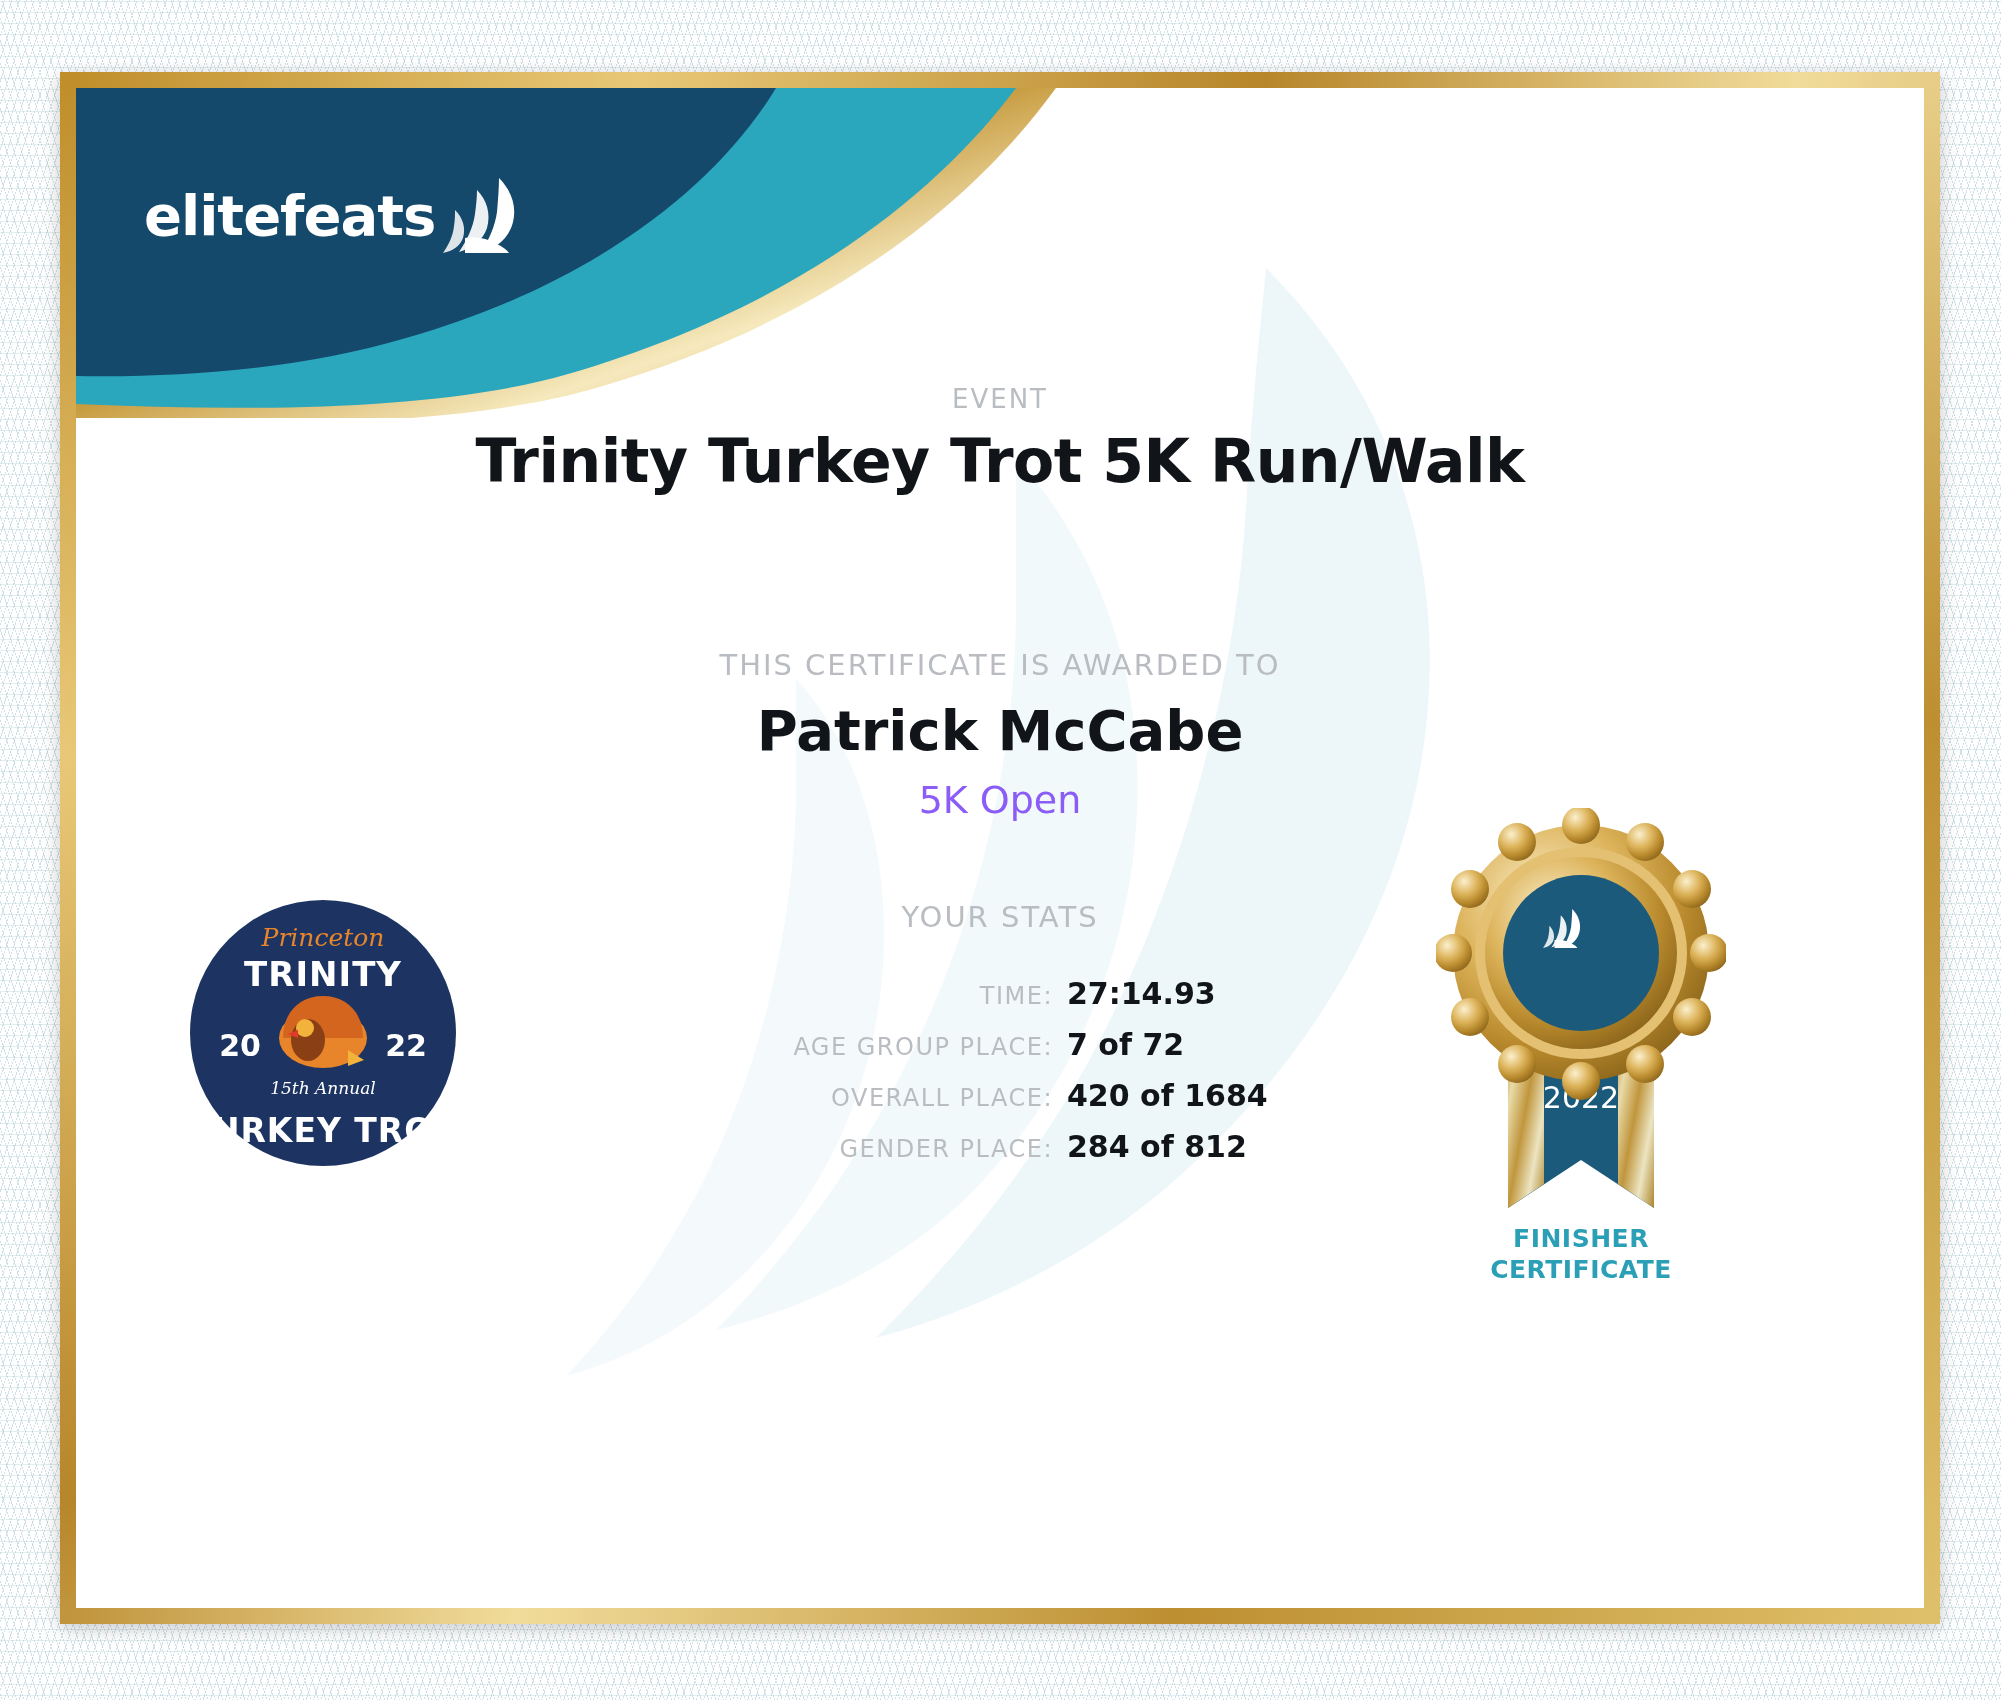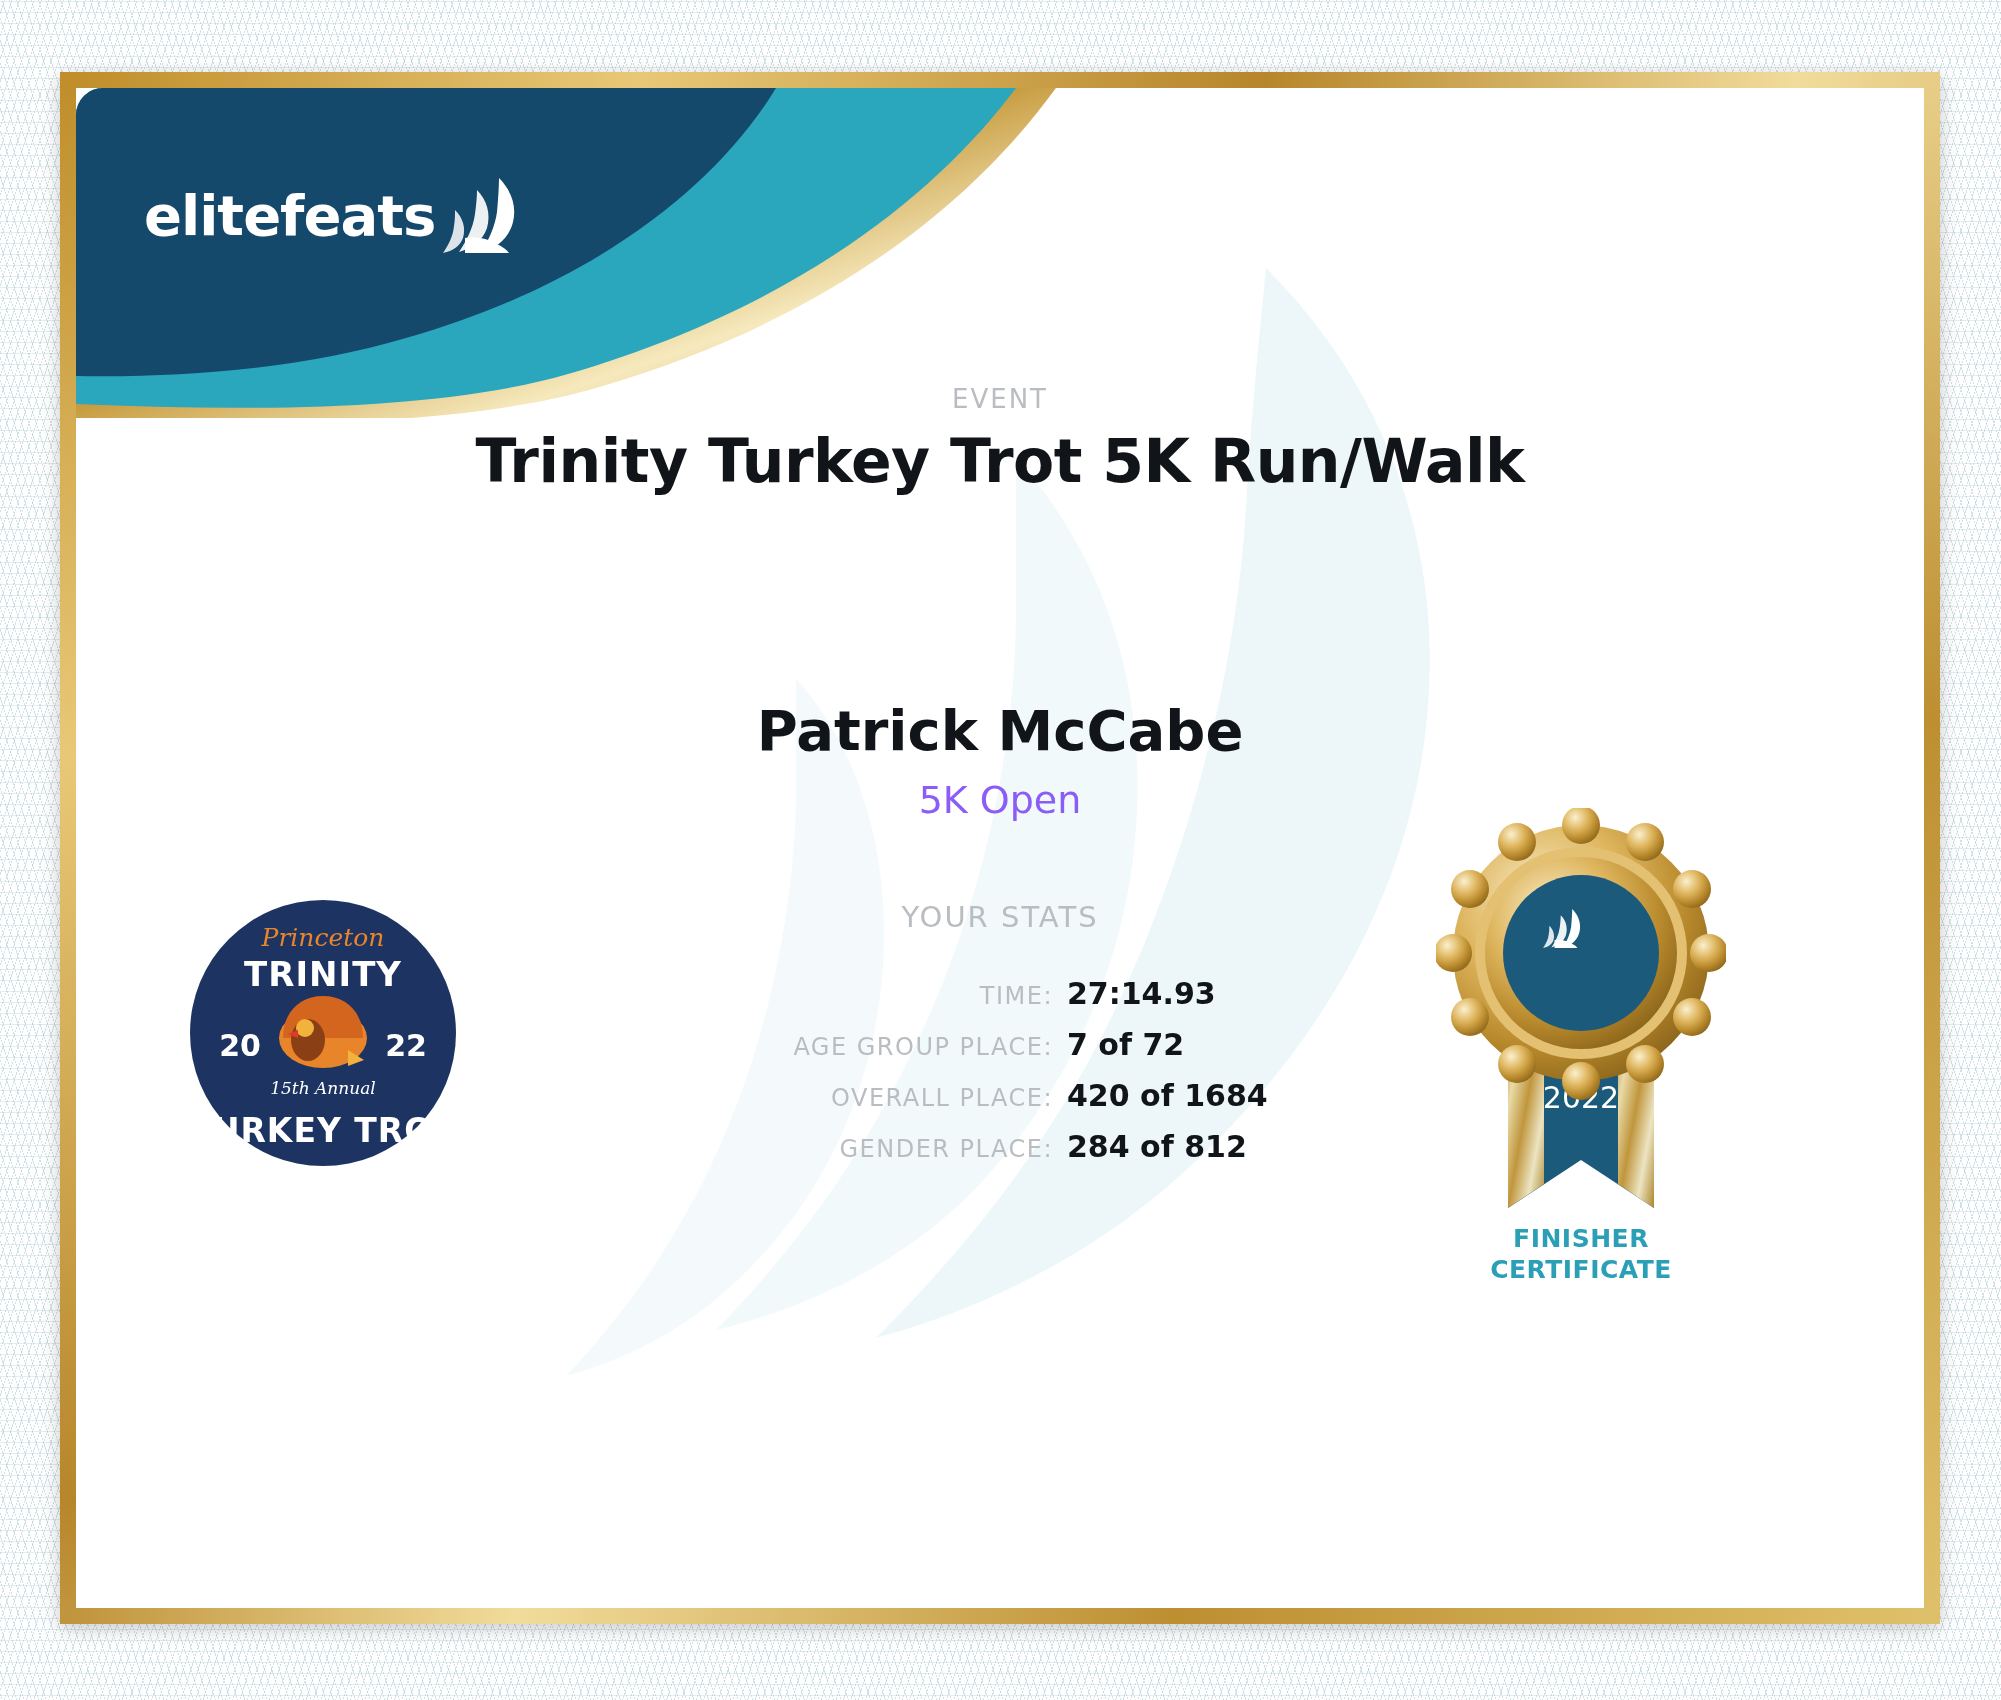--- a/index.html
+++ b/index.html
@@ -64,21 +64,20 @@
     z-index: 6;
     pointer-events: none;
   }
   .inner {
     position: absolute;
     left: 16px; top: 16px;
     width: 1848px;
     height: 1520px;
     background: #ffffff;
     overflow: hidden;
-    border-radius: 27px;
   }
 
   
   .watermark {
     position: absolute;
     left: 470px;
     top: 120px;
     width: 1050px;
     height: 1180px;
     opacity: 0.5;
@@ -278,20 +277,21 @@
             <path d="M26 62 C36 60 48 62 58 68 C64 71 68 74 70 77 L26 77 Z"></path>
           </g>
         </svg>
       </div>
 
       <div class="content">
 
         <div class="label event-label">EVENT</div>
         <div class="event-name">Trinity Turkey Trot 5K Run/Walk</div>
 
+        <div class="label awarded-label">THIS CERTIFICATE IS AWARDED TO</div>
         <div class="recipient">Patrick McCabe</div>
         <div class="division">5K Open</div>
 
         <div class="label stats-label">YOUR STATS</div>
 
         <div class="stats">
           <div class="stat-row">
             <span class="stat-key">TIME:</span>
             <span class="stat-val">27:14.93</span>
           </div>

